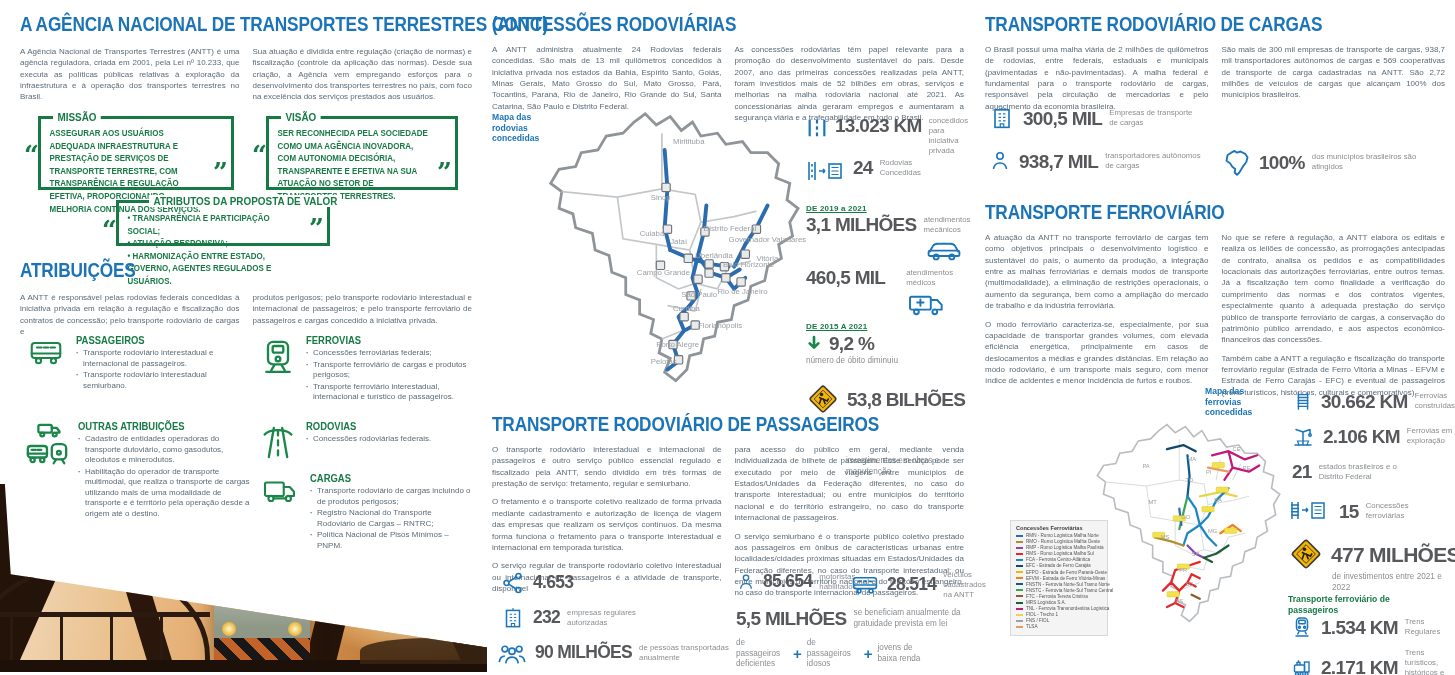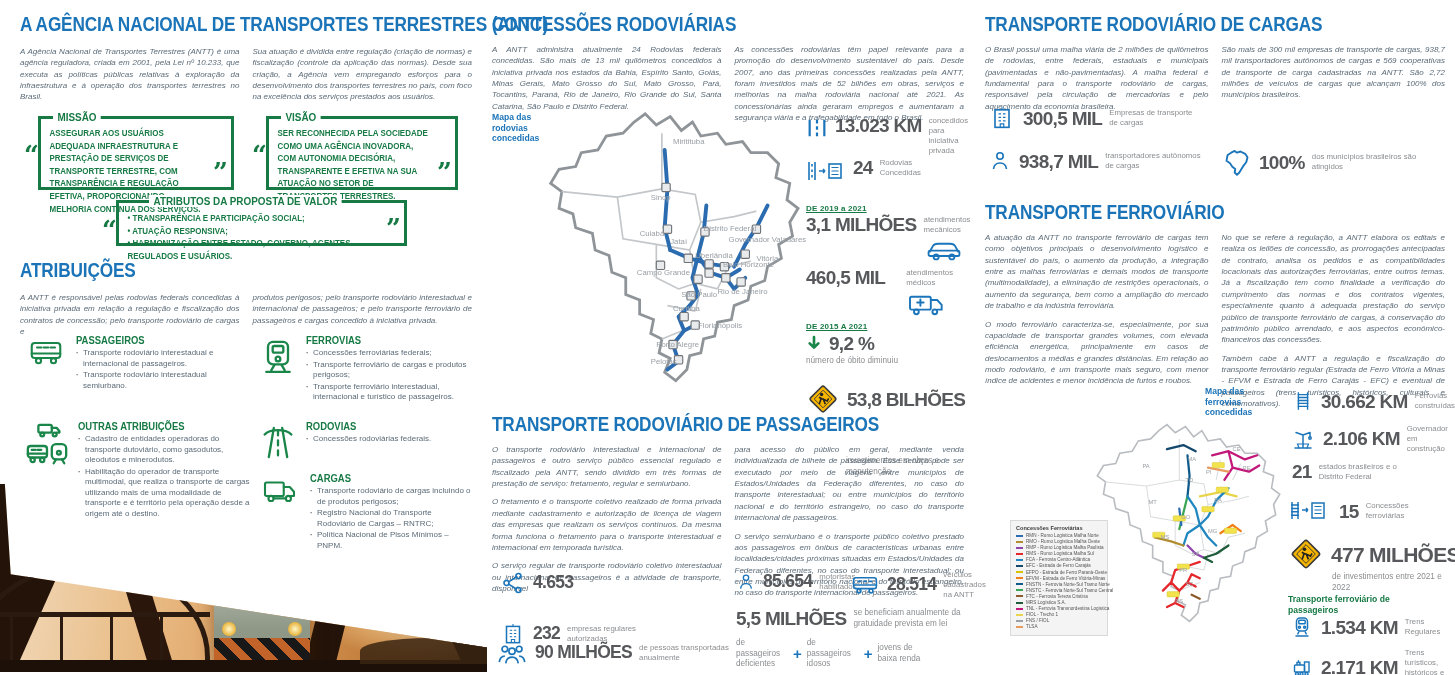--- a/index.html
+++ b/index.html
@@ -3,21 +3,21 @@
 <meta charset="utf-8">
 <style>
   html,body{margin:0;padding:0;background:#e8e8e8;}
   #page{position:relative;width:1455px;height:675px;background:#fff;overflow:hidden;
         font-family:"Liberation Sans",sans-serif;color:#5b6b78;}
   .abs{position:absolute;}
   
   .h{color:#1b74b8;font-weight:bold;font-size:21px;letter-spacing:-.2px;white-space:nowrap;
      transform:scaleX(.82);transform-origin:0 60%;}
   
-  .cols{display:flex;gap:13px;font-style:italic;}
+  .cols{display:flex;gap:13px;}
   .col{flex:1;}
   .p{font-size:8px;line-height:1.42;text-align:justify;color:#5b6b78;margin:0 0 7px 0;}
   
   .qbox{position:absolute;border:3px solid #177a45;box-sizing:border-box;}
   .qtitle{position:absolute;top:-8px;left:12px;background:#fff;padding:0 5px;
           color:#177a45;font-weight:bold;font-size:11px;white-space:nowrap;
           transform:scaleX(.9);transform-origin:0 50%;}
   .qtext{font-weight:bold;font-size:8.4px;line-height:1.5;color:#177a45;
          transform:scaleX(.95);transform-origin:0 0;}
   .oq,.cq{position:absolute;font-family:"DejaVu Serif",serif;font-weight:bold;
@@ -73,21 +73,21 @@
     <span class="cq">”</span>
   </div>
 
   <div class="qbox" style="left:266px;top:116px;width:192px;height:74px;">
     <span class="qtitle">VISÃO</span>
     <span class="oq">“</span>
     <div class="qtext" style="padding:8px 14px 4px 9px;">SER RECONHECIDA PELA SOCIEDADE COMO UMA AGÊNCIA INOVADORA, COM AUTONOMIA DECISÓRIA, TRANSPARENTE E EFETIVA NA SUA ATUAÇÃO NO SETOR DE TRANSPORTES TERRESTRES.</div>
     <span class="cq">”</span>
   </div>
 
-  <div class="qbox" style="left:116px;top:200px;width:291px;height:46px;">
+  <div class="qbox" style="left:116px;top:200px;width:214px;height:46px;">
     <span class="qtitle" style="left:30px;">ATRIBUTOS DA PROPOSTA DE VALOR</span>
     <span class="oq">“</span>
     <div class="qtext" style="padding:9px 16px 3px 9px;display:flex;flex-wrap:wrap;column-gap:10px;">
       <span>• <span>TRANSPARÊNCIA E PARTICIPAÇÃO SOCIAL;</span></span>
       <span>• <span>ATUAÇÃO RESPONSIVA;</span></span>
       <span>• <span>HARMONIZAÇÃO ENTRE ESTADO, GOVERNO, AGENTES REGULADOS E USUÁRIOS.</span></span>
     </div>
     <span class="cq">”</span>
   </div>
 
@@ -359,21 +359,21 @@
   <div class="abs stat" style="left:500px;top:570px;width:230px;align-items:center;">
     <svg class="ic" width="26" height="26" viewBox="0 0 24 24" fill="none" stroke="#1b75bb" stroke-width="1.5">
         <circle cx="6" cy="12" r="2.3"></circle>
         <circle cx="17" cy="5.5" r="2.3"></circle>
         <circle cx="17" cy="18.5" r="2.3"></circle>
         <path d="M8 11l7-4.5M8 13l7 4.5"></path>
       </svg>
     <span class="num">4.653</span>
   </div>
 
-  <div class="abs stat" style="left:500px;top:604px;width:230px;align-items:center;margin-top:16px;">
+  <div class="abs stat" style="left:500px;top:604px;width:230px;align-items:center;">
     <svg class="ic" width="26" height="28" viewBox="0 0 24 24" fill="none" stroke="#1b75bb" stroke-width="1.4">
         <rect x="6" y="5" width="12" height="15"></rect>
         <path d="M9 8.5h2.2M12.8 8.5H15M9 11.5h2.2M12.8 11.5H15M9 14.5h2.2M12.8 14.5H15M10.5 20v-3h3v3M12 5V2.8" stroke-width="1"></path>
       </svg>
     <span class="num">232</span>
     <span class="slabel" style="width:70px;">empresas regulares autorizadas</span>
   </div>
 
   <div class="abs stat" style="left:496px;top:640px;width:240px;align-items:center;">
     <svg class="ic" width="32" height="26" viewBox="0 0 24 20" fill="none" stroke="#1b75bb" stroke-width="1.3">
@@ -612,21 +612,21 @@
     <span class="slabel" style="width:44px;">Ferrovias construídas</span>
   </div>
 
   <div class="abs stat" style="left:1290px;top:424px;width:166px;align-items:center;">
     <svg class="ic" width="26" height="24" viewBox="0 0 24 24" fill="none" stroke="#1b75bb" stroke-width="1.5" stroke-linecap="round">
         <path d="M4 21h16M12 21V8M12 8l7-2.5M12 8L5 5.5M19 5.5v4"></path>
         <circle cx="19" cy="11" r="1.2"></circle>
         <path d="M8 21l-1.5-4h11L16 21" stroke-width="1.2"></path>
       </svg>
     <span class="num big">2.106 KM</span>
-    <span class="slabel" style="width:56px;">Governador em construção</span>
+    <span class="slabel" style="width:56px;">Ferrovias em exploração</span>
   </div>
 
   <div class="abs stat" style="left:1292px;top:462px;align-items:center;">
     <span class="num big">21</span>
     <span class="slabel" style="width:90px;">estados brasileiros e o Distrito Federal</span>
   </div>
 
   <div class="abs stat" style="left:1288px;top:498px;width:168px;align-items:center;">
     <svg class="ic" width="44" height="26" viewBox="0 0 44 24" fill="none" stroke="#1b75bb" stroke-width="1.5">
         <path d="M4 3v17M10 3v17M3 6h8M3 9.4h8M3 12.8h8M3 16.2h8"></path>

